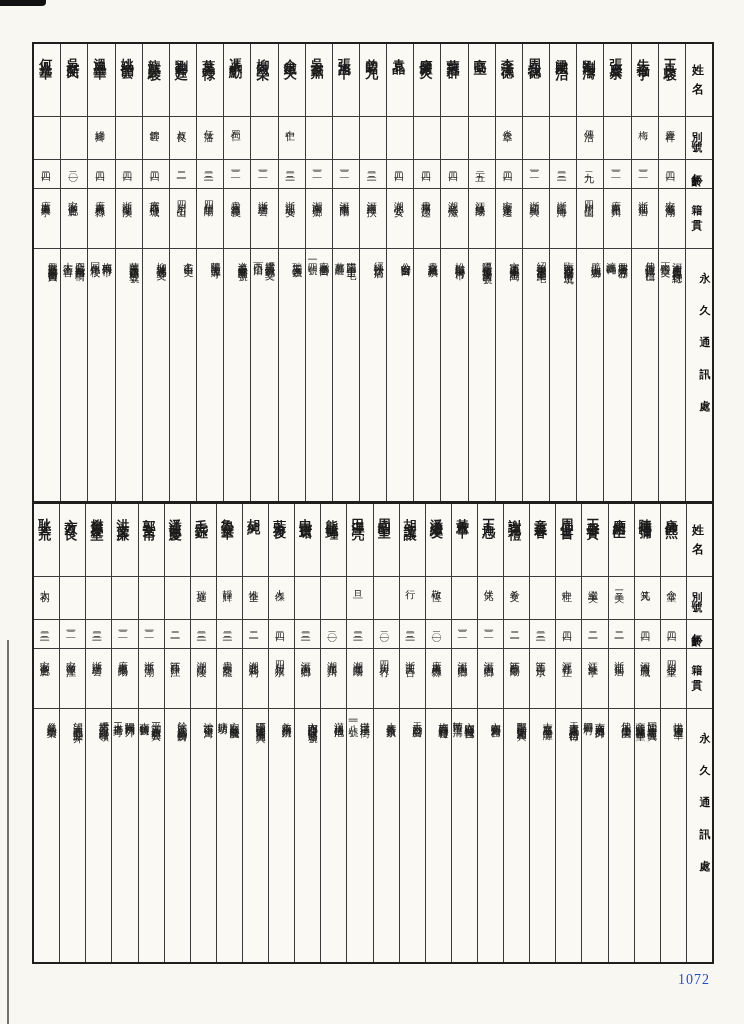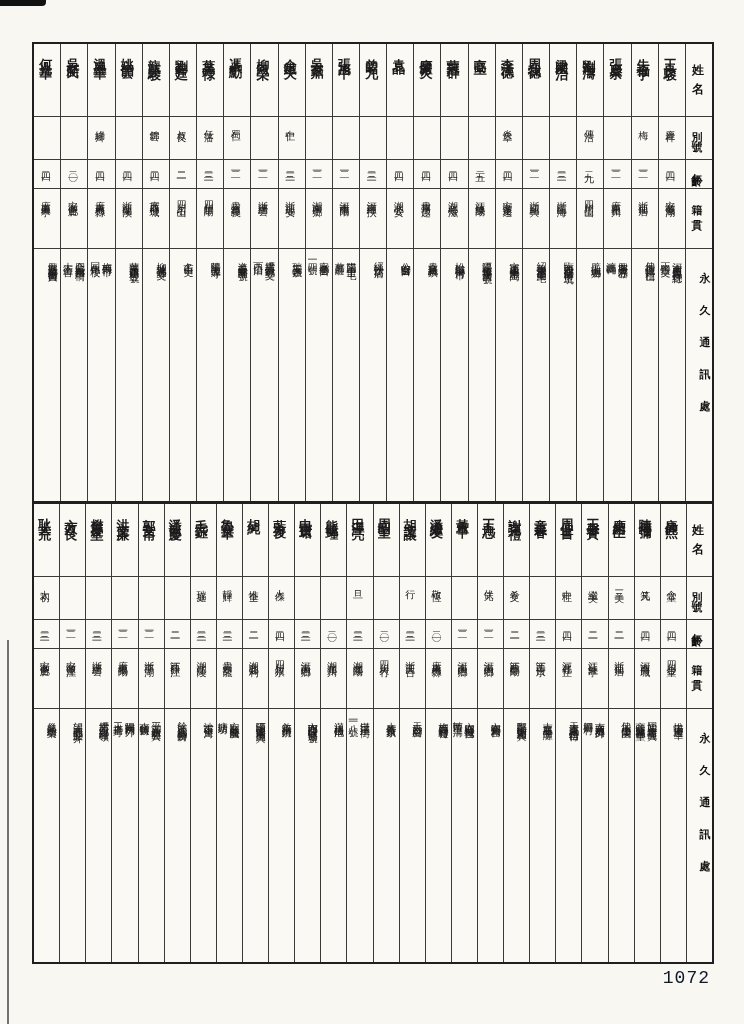--- a/index.html
+++ b/index.html
@@ -71,24 +71,24 @@
   }
   .header-col .cell{font-weight:bold;color:#111;}
   .header-col .cell.name{font-size:12px;letter-spacing:18px;padding-top:10px;}
   .header-col .cell.alias{font-size:11px;letter-spacing:9px;padding-top:6px;}
   .header-col .cell.age{font-size:11px;letter-spacing:2px;padding-top:4px;}
   .header-col .cell.native{font-size:11px;letter-spacing:15px;padding-top:6px;}
   .header-col .cell.address{font-size:11px;letter-spacing:32px;padding-top:14px;line-height:1;}
   .page-number{
     position:absolute;
     right:34px;bottom:36px;
-    font-size:18px;
+    font-size:14px;
     letter-spacing:1px;
-    color:#0f172a;
-    font-family:Liberation Mono, monospace;
+    color:#1d4ed8;
+    font-family:Liberation Serif, serif;
   }
 </style>
 </head>
 <body>
 
 <div class="page">
   <div class="artifact-top"></div>
   <div class="artifact-left"></div>
 
   <div class="dir-table first">

